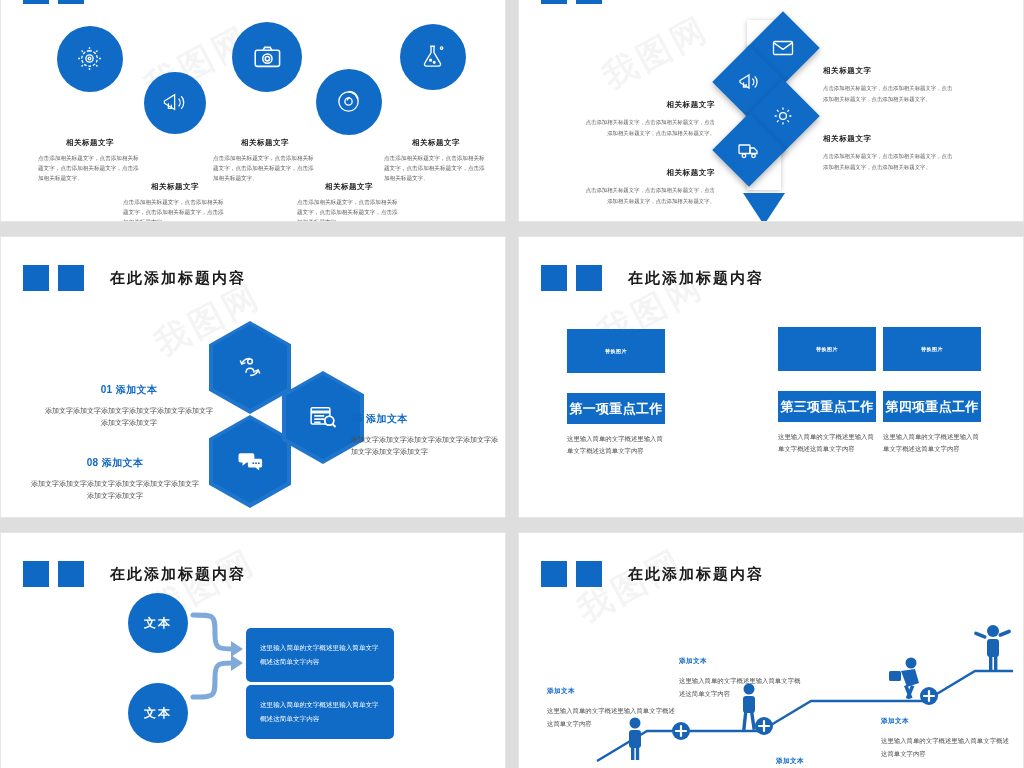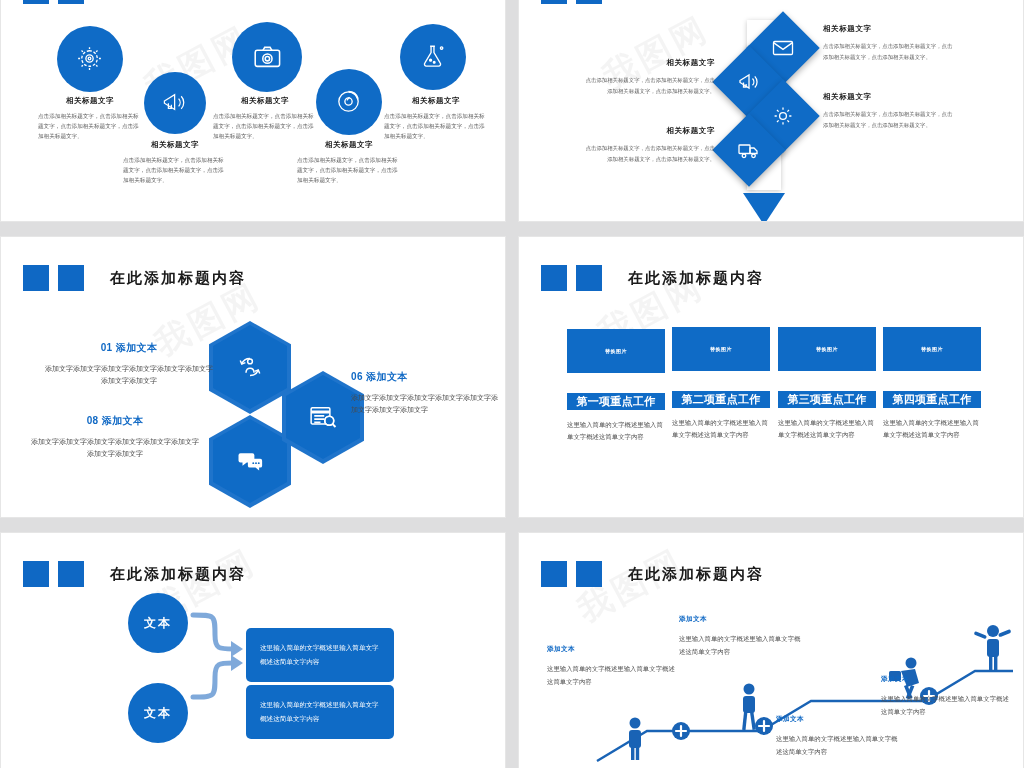--- a/index.html
+++ b/index.html
@@ -33,21 +33,21 @@
   .hdr .sq + .sq { margin-left: 9px; }
   .hdr .htitle {
     margin-left: 26px; font-size: 15px; font-weight: bold;
     color: #1b1b1b; letter-spacing: 2px; white-space: nowrap;
   }
   
   .hdr.cropped { top: -18px; left: 22px; }
   .hdr.cropped .sq { height: 22px; }
   .hdr.normal { top: 28px; left: 22px; }
 
-  .ttl { font-weight: bold; color: #1c1c1c; }
+  .ttl { font-weight: bold; color: #1c1c1c; margin-top: 42px; }
   .body-txt { color: #5b5b5b; line-height: 1.55; }
   .blue { color: #0f68c4; }
 
   
   .circ {
     position: absolute; border-radius: 50%;
     background: #0f6bc6;
     display: flex; align-items: center; justify-content: center;
   }
   .circ svg { width: 44%; height: 44%; }
@@ -99,23 +99,23 @@
   .h-block .body-txt { font-size: 7px; line-height: 1.75; color: #4a4a4a; }
 
   
   .card { position: absolute; width: 98px; }
   .card .ph {
     height: 44px; background: #0f6bc6; display:flex;
     align-items:center; justify-content:center;
     color:#fff; font-size:5px; letter-spacing:.5px; font-weight:bold;
   }
   .card .bar {
-    margin-top: 20px; height: 17px; background: #0f6bc6;
+    margin-top: 20px; height: 31px; background: #0f6bc6;
     display:flex; align-items:center; justify-content:center;
-    color:#fff; font-size:11px; font-weight:bold; letter-spacing:.3px;
+    color:#fff; font-size:13px; font-weight:bold; letter-spacing:.3px;
   }
   .card .desc { margin-top: 9px; font-size: 6.4px; line-height: 1.85; color:#4d4d4d; }
 
   
   .bigc {
     position:absolute; width:60px; height:60px; border-radius:50%;
     background:#0f6bc6; color:#fff; font-size:12px; font-weight:bold;
     display:flex; align-items:center; justify-content:center; letter-spacing:2px;
   }
   .callout {
@@ -330,25 +330,20 @@
       <div class="sq"></div>
       <div class="sq"></div>
       <div class="htitle">在此添加标题内容</div>
     </div>
 
     <div class="card" style="left:48px;top:92px;">
       <div class="ph">替换图片</div>
       <div class="bar">第一项重点工作</div>
       <div class="desc">这里输入简单的文字概述里输入简单文字概述这简单文字内容</div>
     </div>
-    <div class="card" style="left:153px;top:90px;">
-      <div class="ph">替换图片</div>
-      <div class="bar">第二项重点工作</div>
-      <div class="desc">这里输入简单的文字概述里输入简单文字概述这简单文字内容</div>
-    </div>
     <div class="card" style="left:364px;top:90px;">
       <div class="ph">替换图片</div>
       <div class="bar">第四项重点工作</div>
       <div class="desc">这里输入简单的文字概述里输入简单文字概述这简单文字内容</div>
     </div>
     <div class="card" style="left:259px;top:90px;">
       <div class="ph">替换图片</div>
       <div class="bar">第三项重点工作</div>
       <div class="desc">这里输入简单的文字概述里输入简单文字概述这简单文字内容</div>
     </div>

